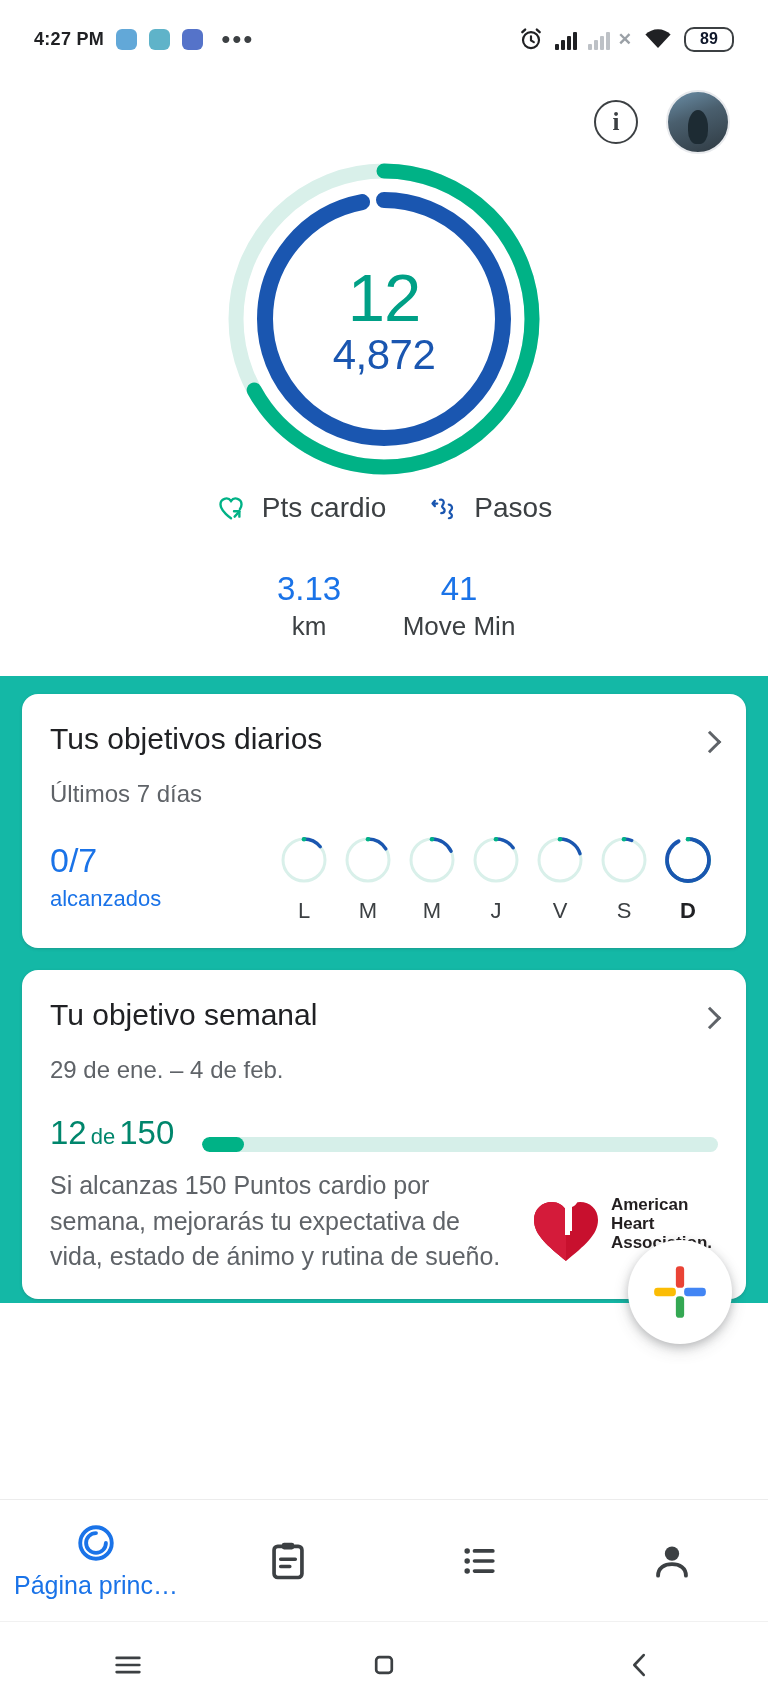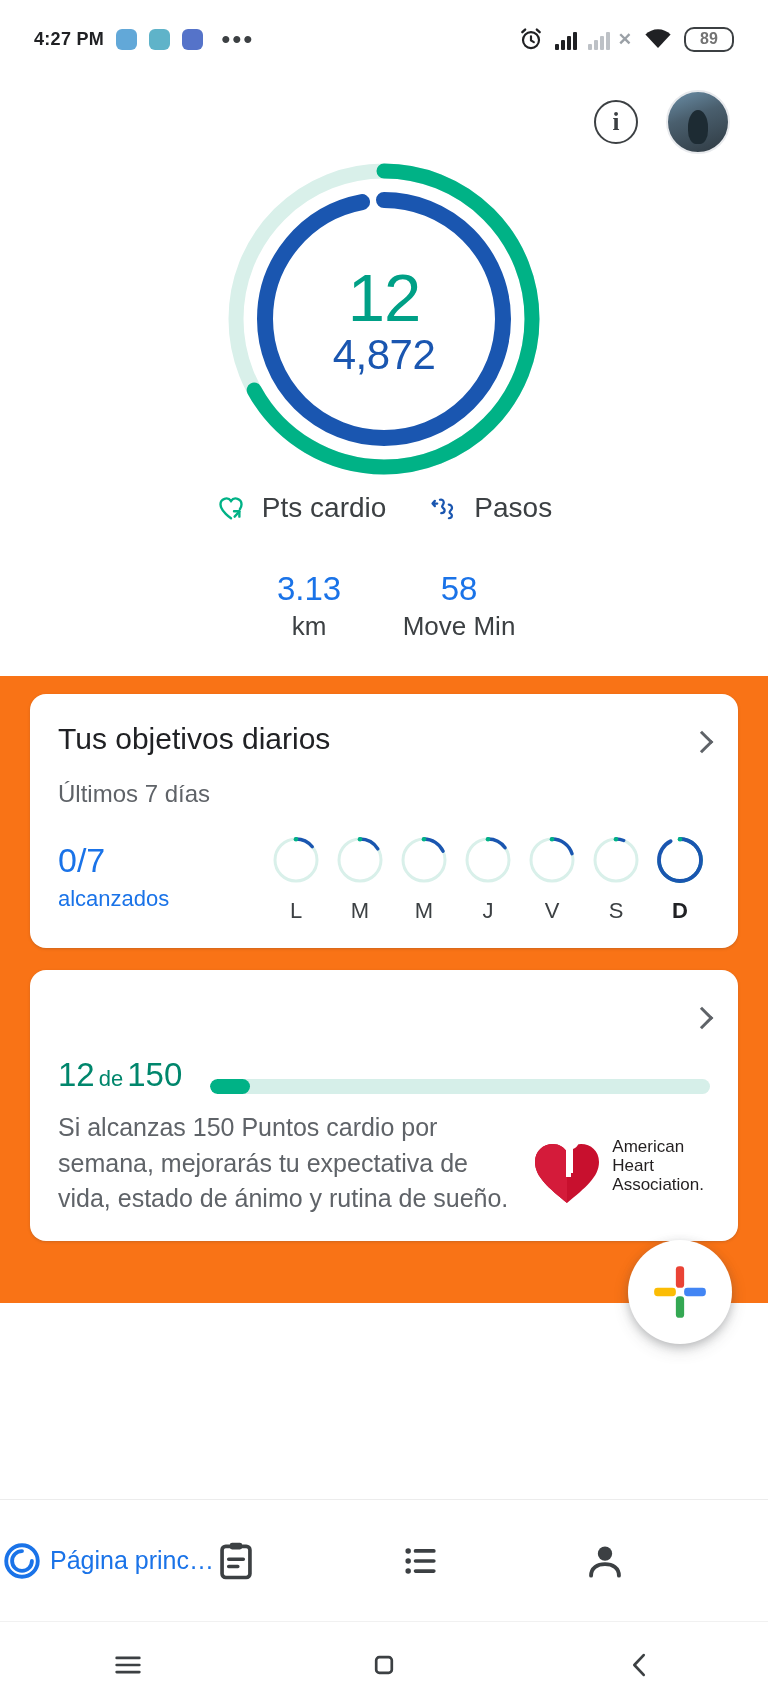--- a/index.html
+++ b/index.html
@@ -27,21 +27,21 @@
   .sb-right{ margin-left:auto; display:flex; align-items:center; gap:11px; }
   .bars{ display:flex; align-items:flex-end; gap:2px; height:22px;}
   .bars i{ width:4px; background:#202124; display:block; border-radius:1px;}
   .bars i:nth-child(1){height:6px}.bars i:nth-child(2){height:10px}
   .bars i:nth-child(3){height:14px}.bars i:nth-child(4){height:18px}
   .bars.dim i{ background:#bdc1c6; }
   .sb-x{ font-size:17px; color:#9aa0a6; font-weight:700; margin-left:-3px;}
   .battery{
     border:2.5px solid #3c4043; border-radius:10px; height:25px; min-width:50px;
     display:flex; align-items:center; justify-content:center;
-    font-size:16px; font-weight:700; color:#737373; padding:0 7px;
+    font-size:16px; font-weight:700; color:#0f172a; padding:0 7px;
   }
 
   
   .toprow{
     display:flex; justify-content:flex-end; align-items:center;
     gap:28px; padding:12px 38px 0 0;
   }
   .info-btn{
     width:44px;height:44px;border-radius:50%;
     border:2.6px solid #3c4043; display:flex;align-items:center;justify-content:center;
@@ -84,21 +84,21 @@
   
   .stats{
     display:flex; justify-content:center; gap:0; padding:44px 0 34px;
   }
   .stat{ width:150px; text-align:center; }
   .stat .v{ font-size:33px; color:#1A73E8; font-weight:500; line-height:1.25;}
   .stat .l{ font-size:26px; color:#3c4043; margin-top:2px;}
 
   
   .scroll{
-    background:#f97316; padding:18px 30px 0; height:calc(1707px - 1080px);
+    background:#14b8a6; padding:18px 22px 0; height:calc(1707px - 1080px);
   }
   .card{
     background:#ffffff; border-radius:16px; padding:28px 28px 24px;
     box-shadow:0 1px 2px rgba(60,64,67,.14),0 1px 3px 1px rgba(60,64,67,.06);
     margin-bottom:22px; position:relative;
   }
   .card-head{ display:flex; align-items:flex-start; }
   .card-title{ font-size:30px; color:#202124; font-weight:400; }
   .card-sub{ font-size:24px; color:#5f6368; margin-top:24px;}
   .chev{
@@ -127,38 +127,38 @@
     position:relative; overflow:hidden;
   }
   .bar-fill{ position:absolute; left:0; top:0; bottom:0; background:#00B286; border-radius:8px;}
   .weekly-desc{
     margin-top:16px; font-size:25px; line-height:1.42; color:#5f6368;
     max-width:460px;
   }
 
   
   .aha{ position:absolute; right:34px; bottom:34px; display:flex; align-items:center; gap:8px;}
-  .aha-txt{ font-size:17px; font-weight:400; color:#231f20; line-height:1.12; }
+  .aha-txt{ font-size:17px; font-weight:700; color:#231f20; line-height:1.12; }
 
   
   .fab{
     position:absolute; right:36px; top:1240px;
     width:104px;height:104px;border-radius:50%;
     background:#ffffff;
     box-shadow:0 3px 8px rgba(60,64,67,.25),0 6px 16px rgba(60,64,67,.16);
     display:flex;align-items:center;justify-content:center; z-index:6;
   }
 
   
   .bottomnav{
     position:absolute; left:0; bottom:86px; width:768px; height:122px;
     background:#ffffff; display:flex; align-items:center;
     border-top:1px solid #ececec; z-index:5;
   }
-  .nav-item{ flex:1; display:flex; align-items:center; gap:6px;text-align:center;}
+  .nav-item{ flex:1; display:flex; flex-direction:column; align-items:center; gap:6px;text-align:center;}
   .nav-lbl{ font-size:25px; color:#1A73E8; white-space:nowrap; }
 
   
   .sysbar{
     position:absolute; left:0; bottom:0; width:768px; height:86px;
     background:#ffffff; display:flex; align-items:center;
     border-top:1px solid #f1f1f1; z-index:7;
   }
   .sys-item{ flex:1; display:flex; align-items:center; justify-content:center;}
 </style>
@@ -239,21 +239,21 @@
     <span>Pasos</span>
   </div>
 </div>
 
 <div class="stats">
   <div class="stat">
     <div class="v">3.13</div>
     <div class="l">km</div>
   </div>
   <div class="stat">
-    <div class="v">58</div>
+    <div class="v">41</div>
     <div class="l">Move Min</div>
   </div>
 </div>
 
 <div class="scroll">
 
   <div class="card">
     <div class="card-head">
       <div>
         <div class="card-title">Tus objetivos diarios</div>
@@ -301,20 +301,24 @@
               <circle cx="26" cy="26" r="21" fill="none" stroke="#00B286" stroke-width="3.4" stroke-dasharray="131.94689145077132" stroke-dashoffset="35.625660691708255" transform="rotate(-90 26 26)" stroke-linecap="round"></circle>
               <circle cx="26" cy="26" r="21" fill="none" stroke="#1A56B0" stroke-width="3.8" stroke-linecap="round" transform="rotate(-90 26 26)" stroke-dasharray="131.94689145077132" stroke-dashoffset="10.5557513160617"></circle>
               <circle cx="26" cy="5.2" r="2.3" fill="#00B286"></circle>
             </svg><div class="lbl">D</div></div>
         </div>
     </div>
   </div>
 
   <div class="card">
     <div class="card-head">
+      <div>
+        <div class="card-title">Tu objetivo semanal</div>
+        <div class="card-sub">29 de ene. – 4 de feb.</div>
+      </div>
       <div class="chev"></div>
     </div>
 
     <div class="weekly-prog">
       <div class="wp-nums">
         <b>12</b><i>de</i><b>150</b>
       </div>
       <div class="bar">
         <div class="bar-fill" id="weekly-bar-fill" style="width: 8%;"></div>
       </div>

